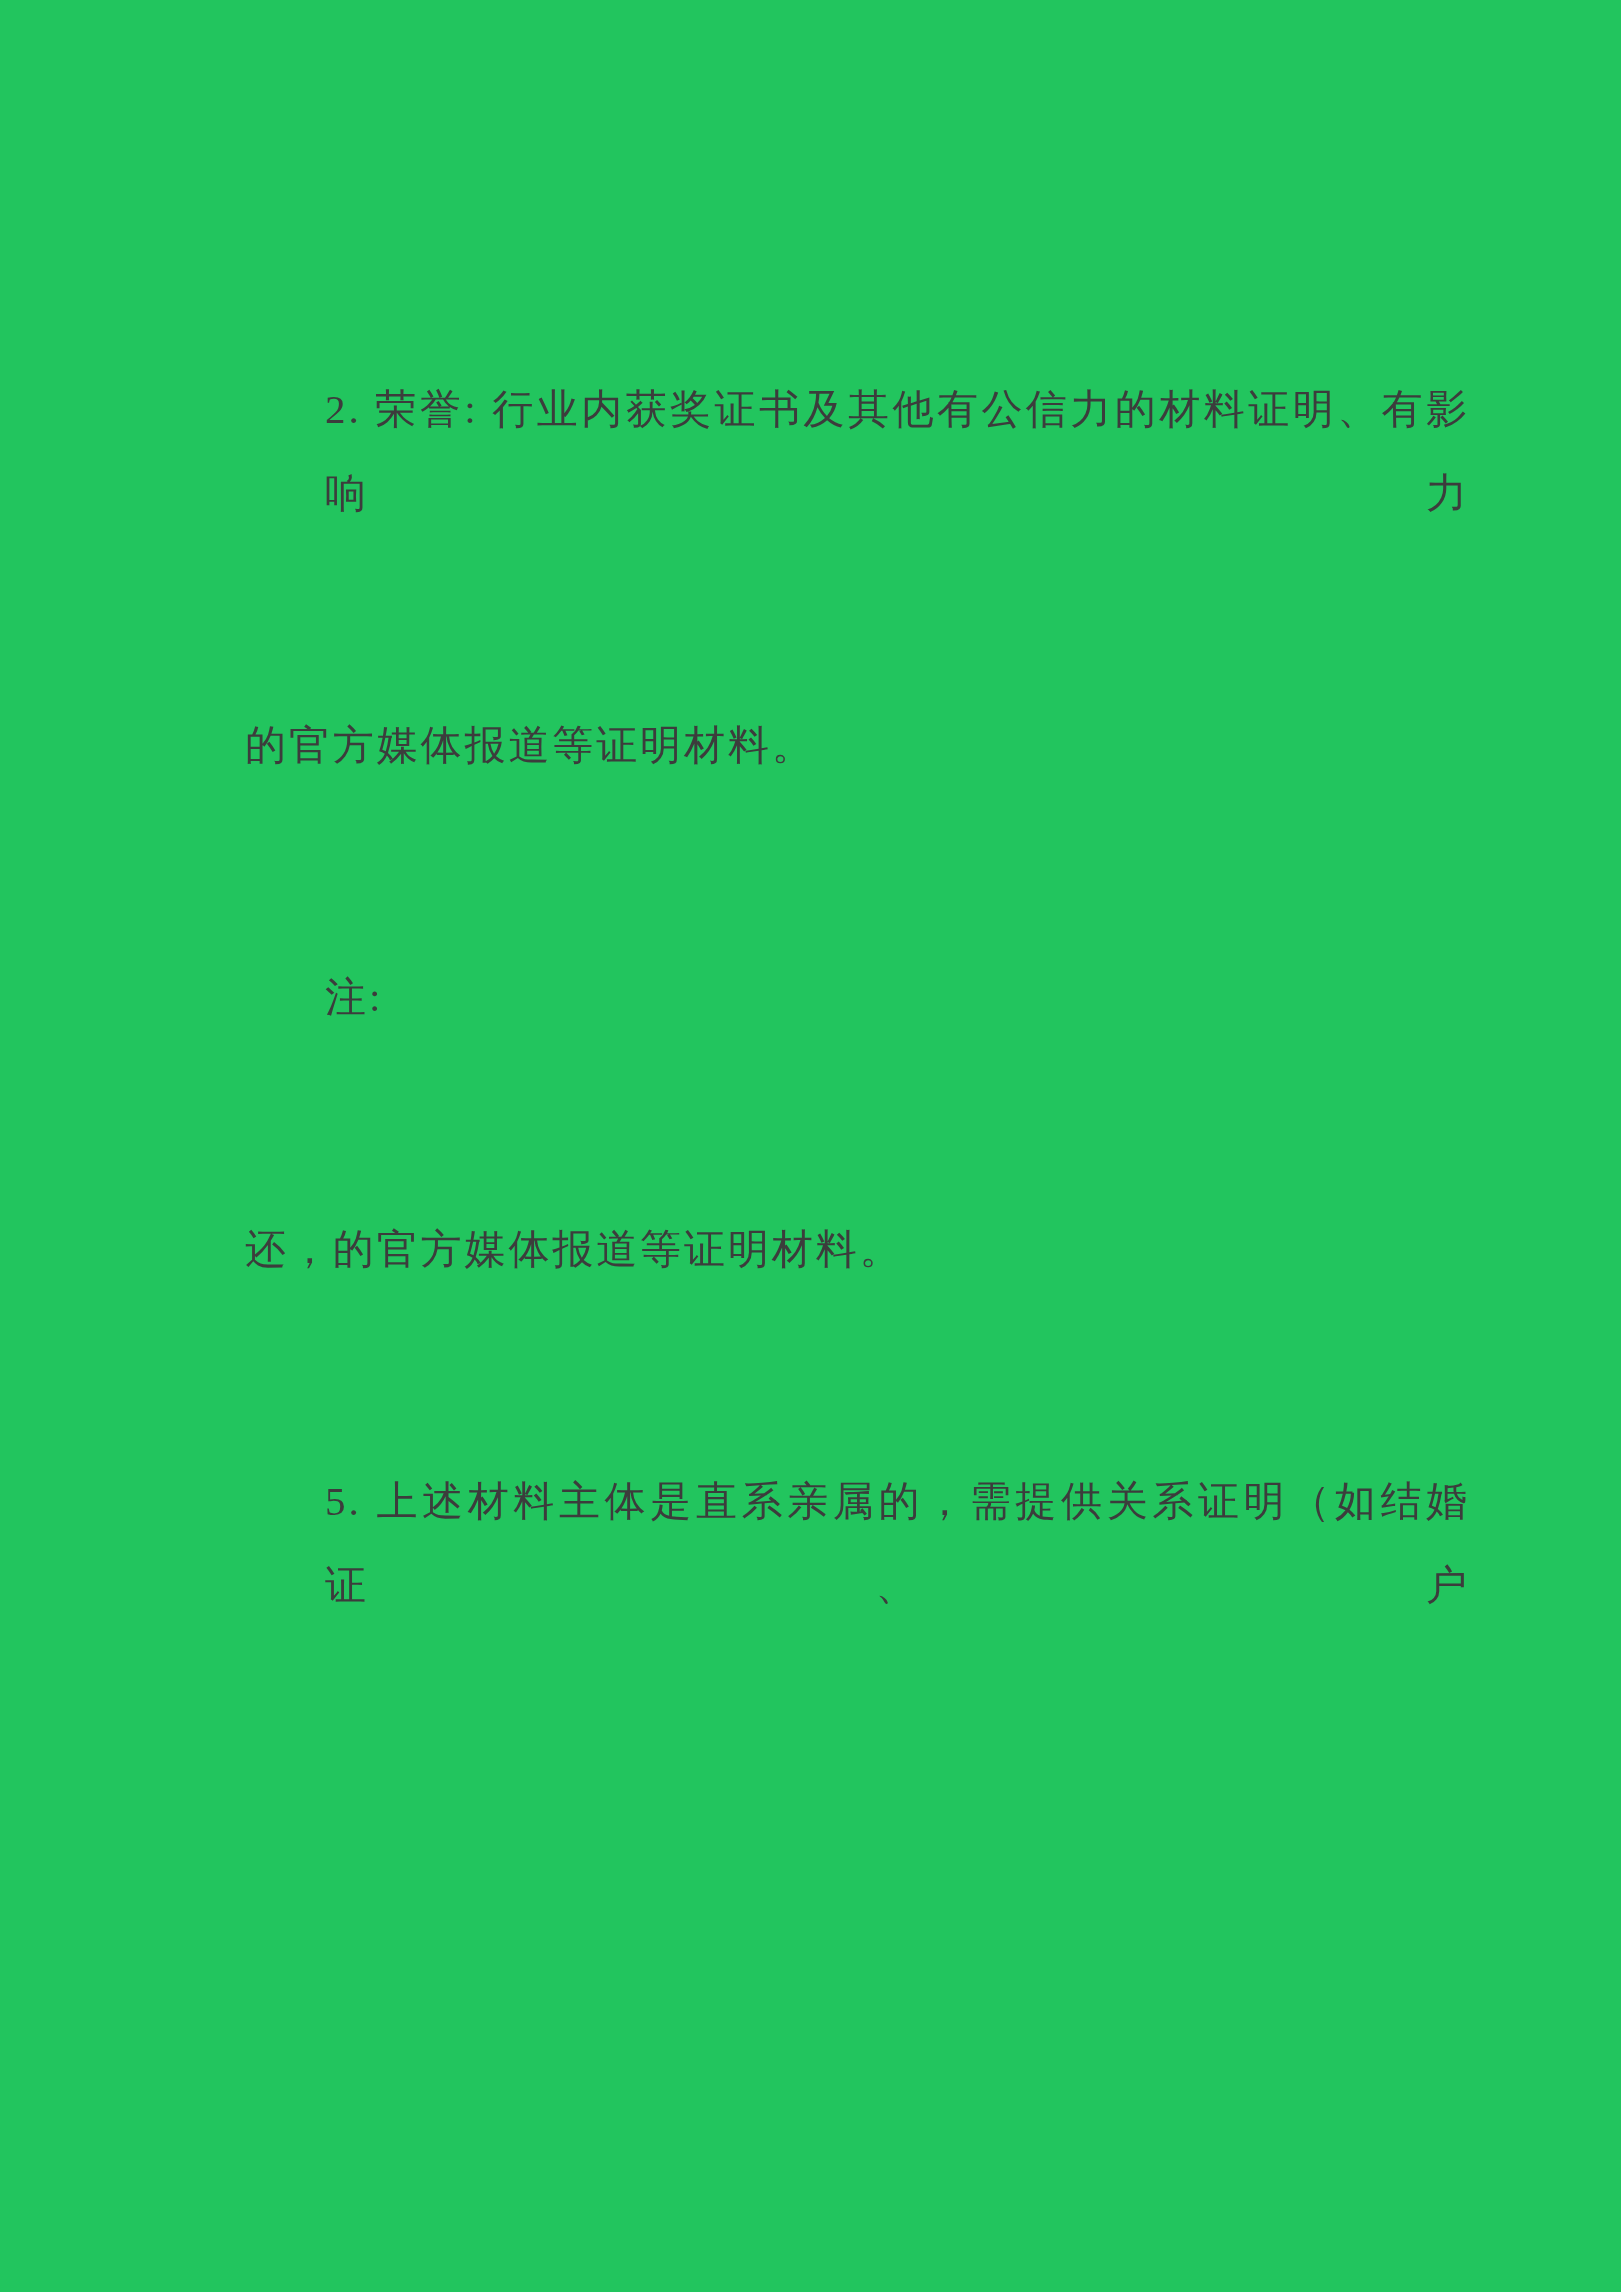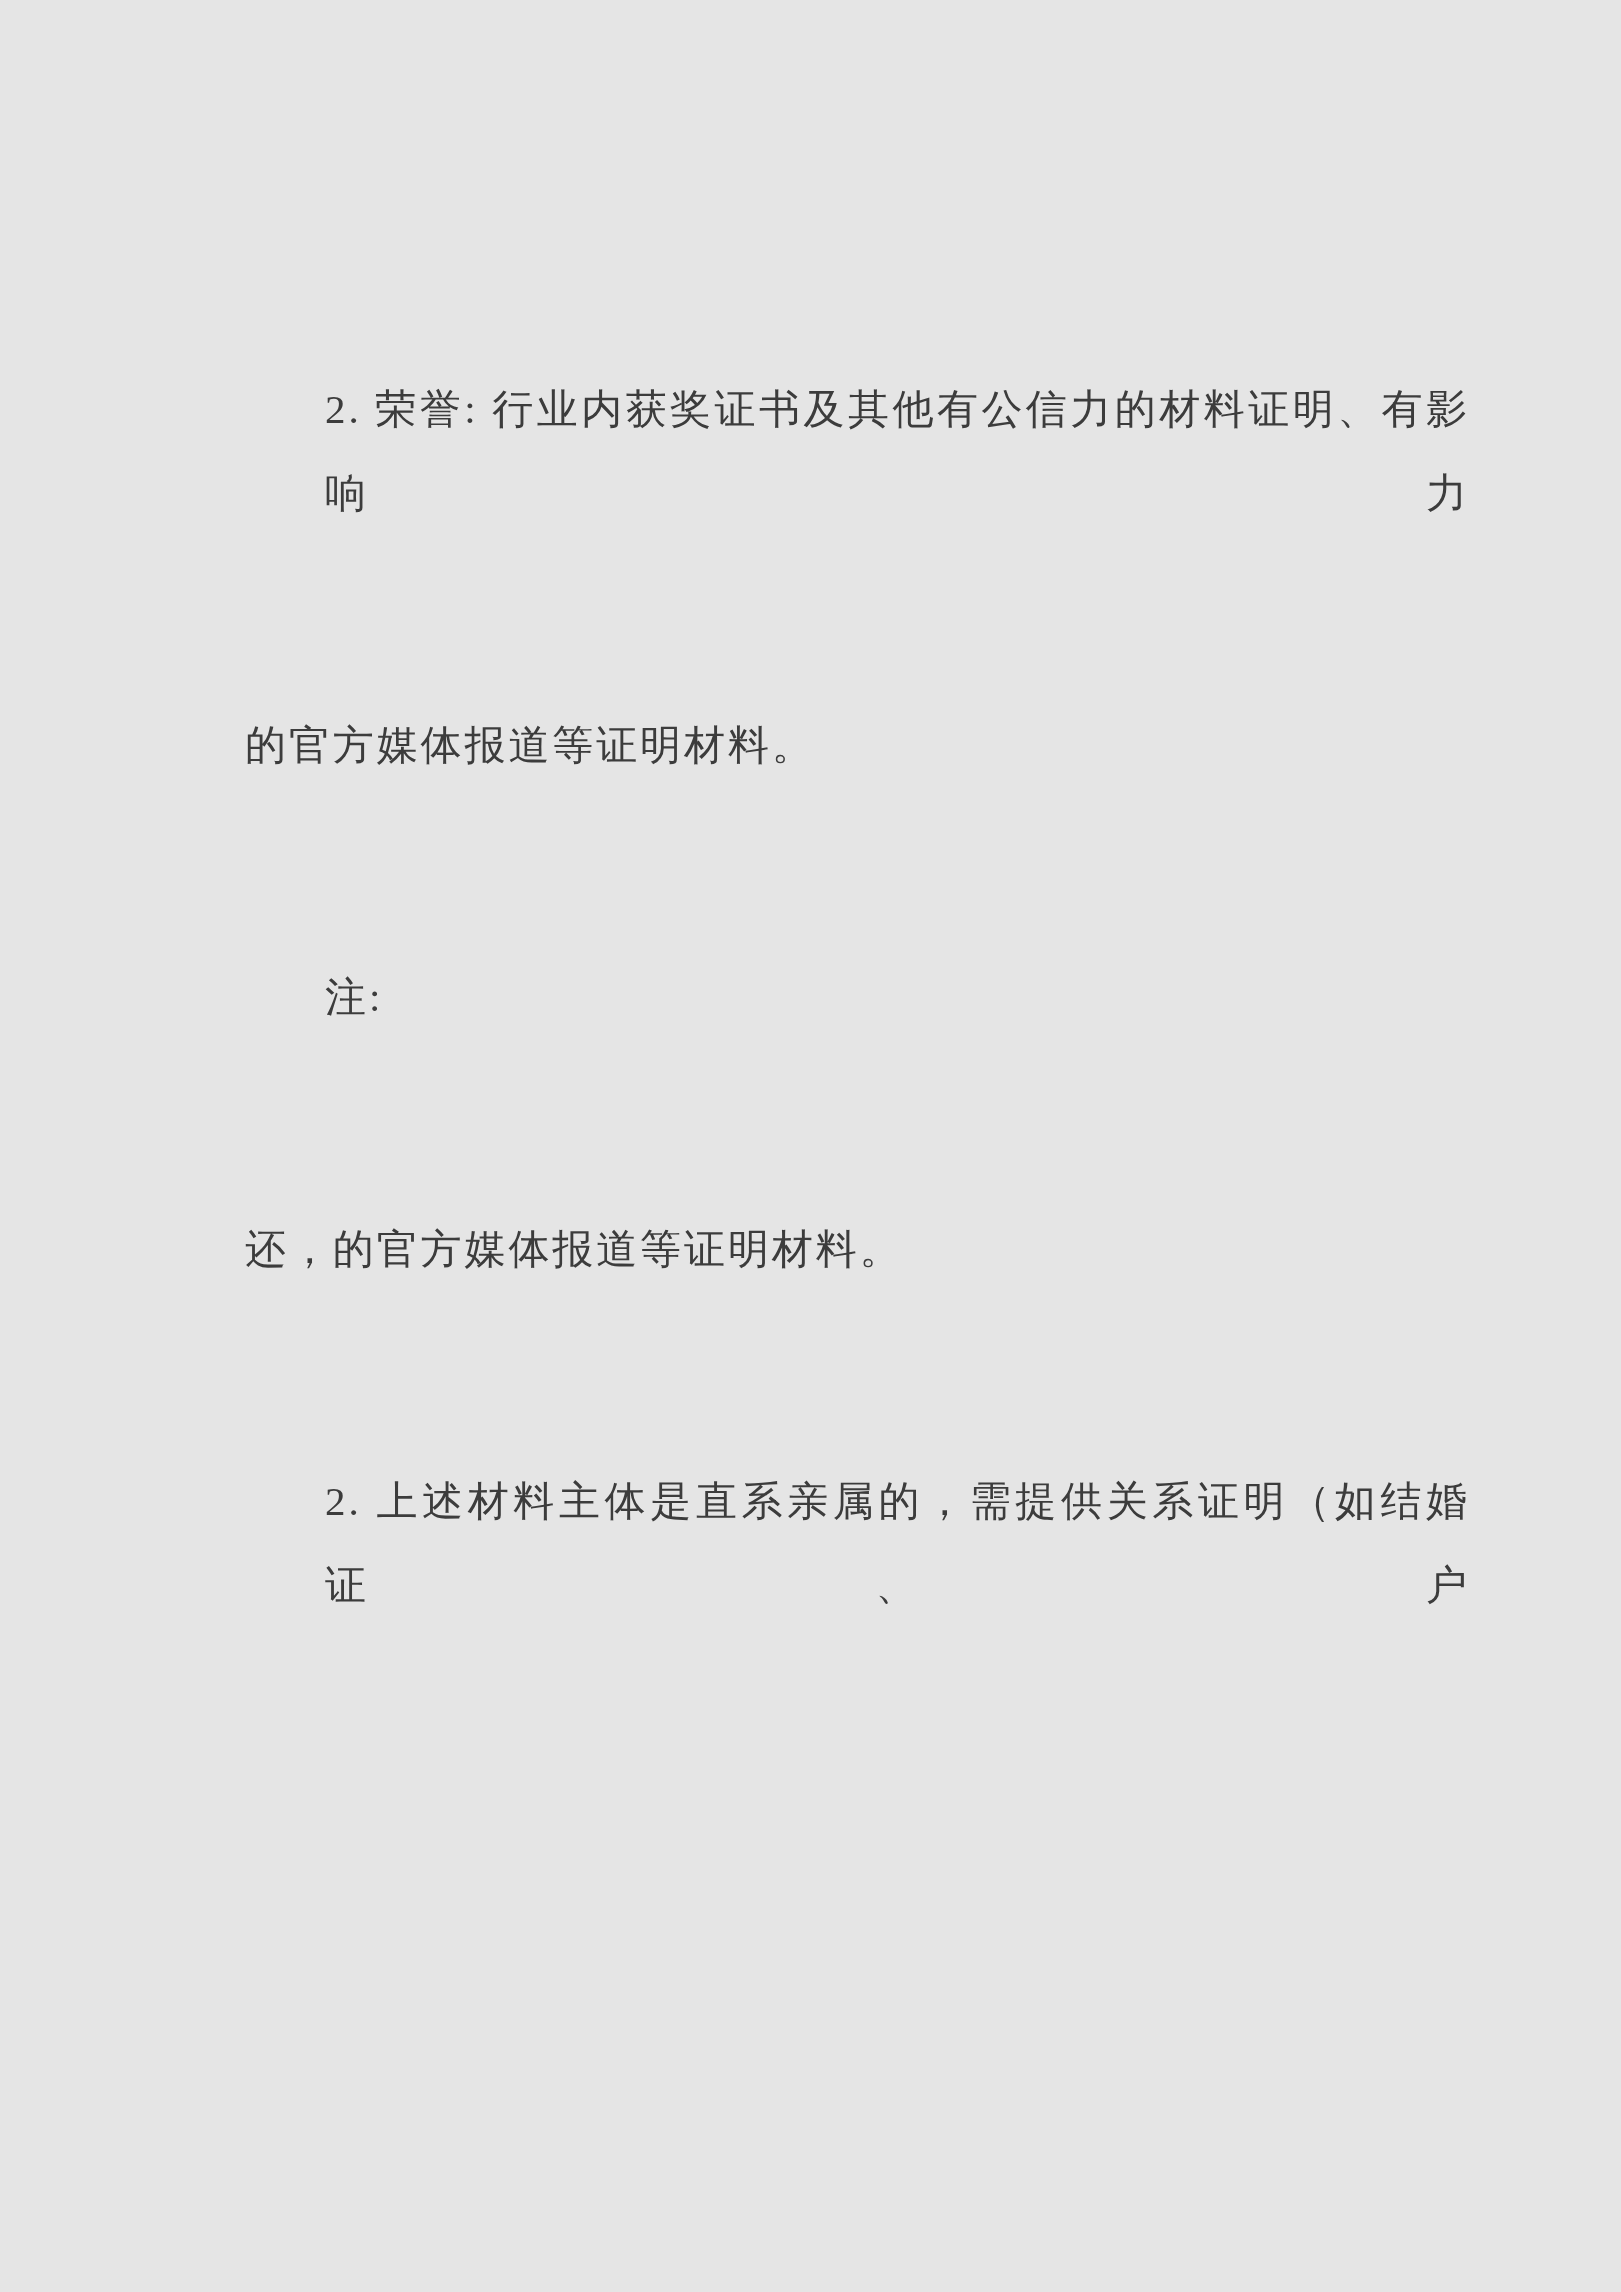--- a/index.html
+++ b/index.html
@@ -4,21 +4,21 @@
 <style>
   html, body {
     margin: 0;
     padding: 0;
     background: #ffffff;
   }
   .page {
     position: relative;
     width: 1621px;
     height: 2293px;
-    background: #e5e5e5;
+    background: #22c55e;
     overflow: hidden;
     font-family: "Liberation Serif", "DejaVu Serif", serif;
   }
   .doc-body {
     position: absolute;
     left: 245px;
     top: 199px;
     width: 1225px;
     color: #3c3c3c;
     font-size: 41px;
@@ -41,16 +41,16 @@
 </style>
 </head>
 <body>
 
 <div class="page">
   <div class="doc-body">
     <div class="doc-line indent fill">2. 荣誉: 行业内获奖证书及其他有公信力的材料证明、有影响力</div>
     <div class="doc-line">的官方媒体报道等证明材料。</div>
     <div class="doc-line indent">注:</div>
     <div class="doc-line">还，的官方媒体报道等证明材料。</div>
-    <div class="doc-line indent fill">2. 上述材料主体是直系亲属的，需提供关系证明（如结婚证、户</div>
+    <div class="doc-line indent fill">5. 上述材料主体是直系亲属的，需提供关系证明（如结婚证、户</div>
   </div>
 </div>
 
 
 </body></html>

